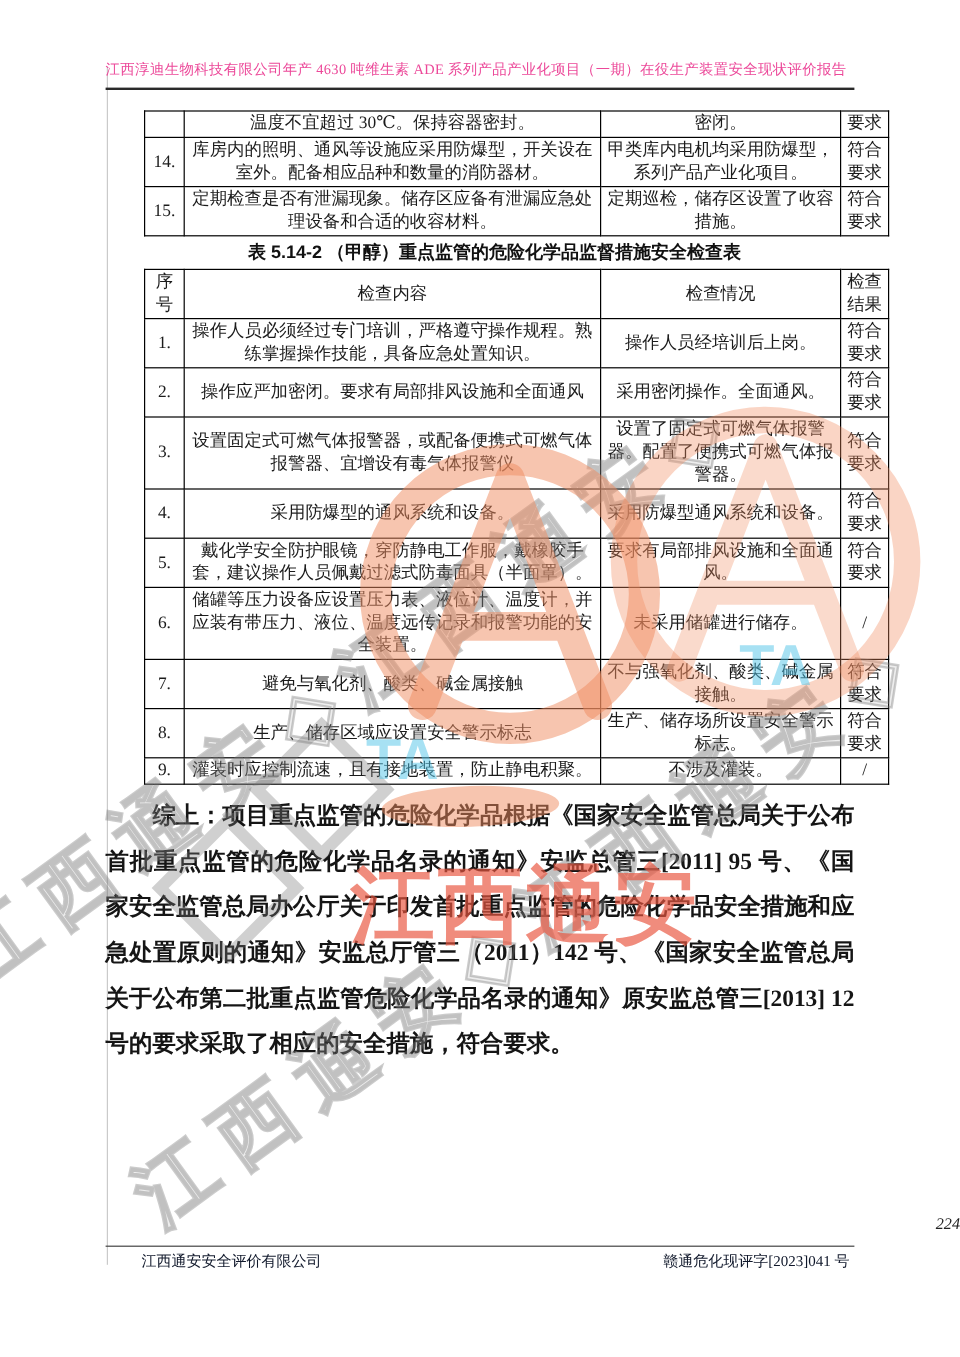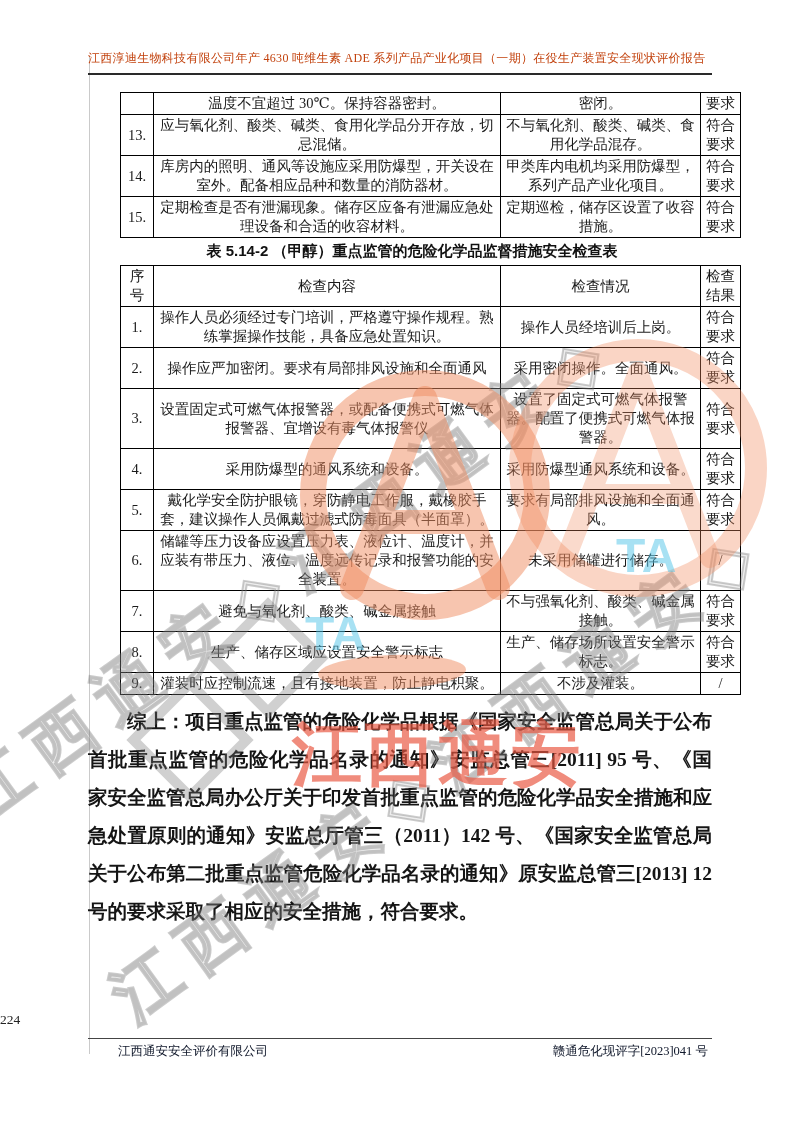--- a/index.html
+++ b/index.html
@@ -12,21 +12,21 @@
     color:#1b1b1b;
   }
   
   .scan-line{position:absolute;left:89px;top:56px;width:1px;height:998px;background:rgba(90,90,90,.32);}
 
   
   .page-header{
     position:absolute;left:88px;top:50px;width:624px;
     border-bottom:2px solid #2a2a2a;padding-bottom:6px;
   }
-  .header-title{font-size:12px;letter-spacing:.3px;white-space:nowrap;color:#c2410c;}
+  .header-title{font-size:12px;letter-spacing:.3px;white-space:nowrap;color:#ec4899;}
 
   
   .content{position:absolute;left:88px;top:92px;width:626px;}
   table.tbl{
     border-collapse:collapse;table-layout:fixed;
     width:620px;margin-left:32px;
     font-size:14.5px;line-height:19px;
   }
   table.tbl td,table.tbl th{
     border:1px solid #000;
@@ -49,21 +49,21 @@
 
   .summary{
     width:624px;margin:8px 0 0 0;
     font-size:19.5px;line-height:38px;
     text-align:justify;text-indent:2em;
     color:#151515;
     font-weight:bold;
   }
 
   
-  .page-number{position:absolute;top:1012px;left:0;width:800px;text-align:left;font-size:13.5px;color:#222;}
+  .page-number{position:absolute;top:1012px;left:0;width:800px;text-align:right;font-size:13.5px;color:#222;font-style:italic;}
   .page-footer{
     position:absolute;top:1038px;left:88px;width:624px;
     border-top:1.5px solid #444;
     padding-top:4px;
     display:flex;justify-content:space-between;
     font-size:12.5px;color:#0f172a;
   }
   .page-footer .f-left{padding-left:30px;}
   .page-footer .f-right{padding-right:4px;}
 
@@ -114,26 +114,20 @@
           <col class="c-content">
           <col class="c-situation">
           <col class="c-result">
         </colgroup>
       <tbody>
         <tr>
           <td></td>
           <td>温度不宜超过 30℃。保持容器密封。</td>
           <td>密闭。</td>
           <td>要求</td>
-        </tr>
-        <tr>
-          <td>13.</td>
-          <td>应与氧化剂、酸类、碱类、食用化学品分开存放，切忌混储。</td>
-          <td>不与氧化剂、酸类、碱类、食用化学品混存。</td>
-          <td>符合要求</td>
         </tr>
         <tr>
           <td>14.</td>
           <td>库房内的照明、通风等设施应采用防爆型，开关设在室外。配备相应品种和数量的消防器材。</td>
           <td>甲类库内电机均采用防爆型，系列产品产业化项目。</td>
           <td>符合要求</td>
         </tr>
         <tr>
           <td>15.</td>
           <td>定期检查是否有泄漏现象。储存区应备有泄漏应急处理设备和合适的收容材料。</td>

